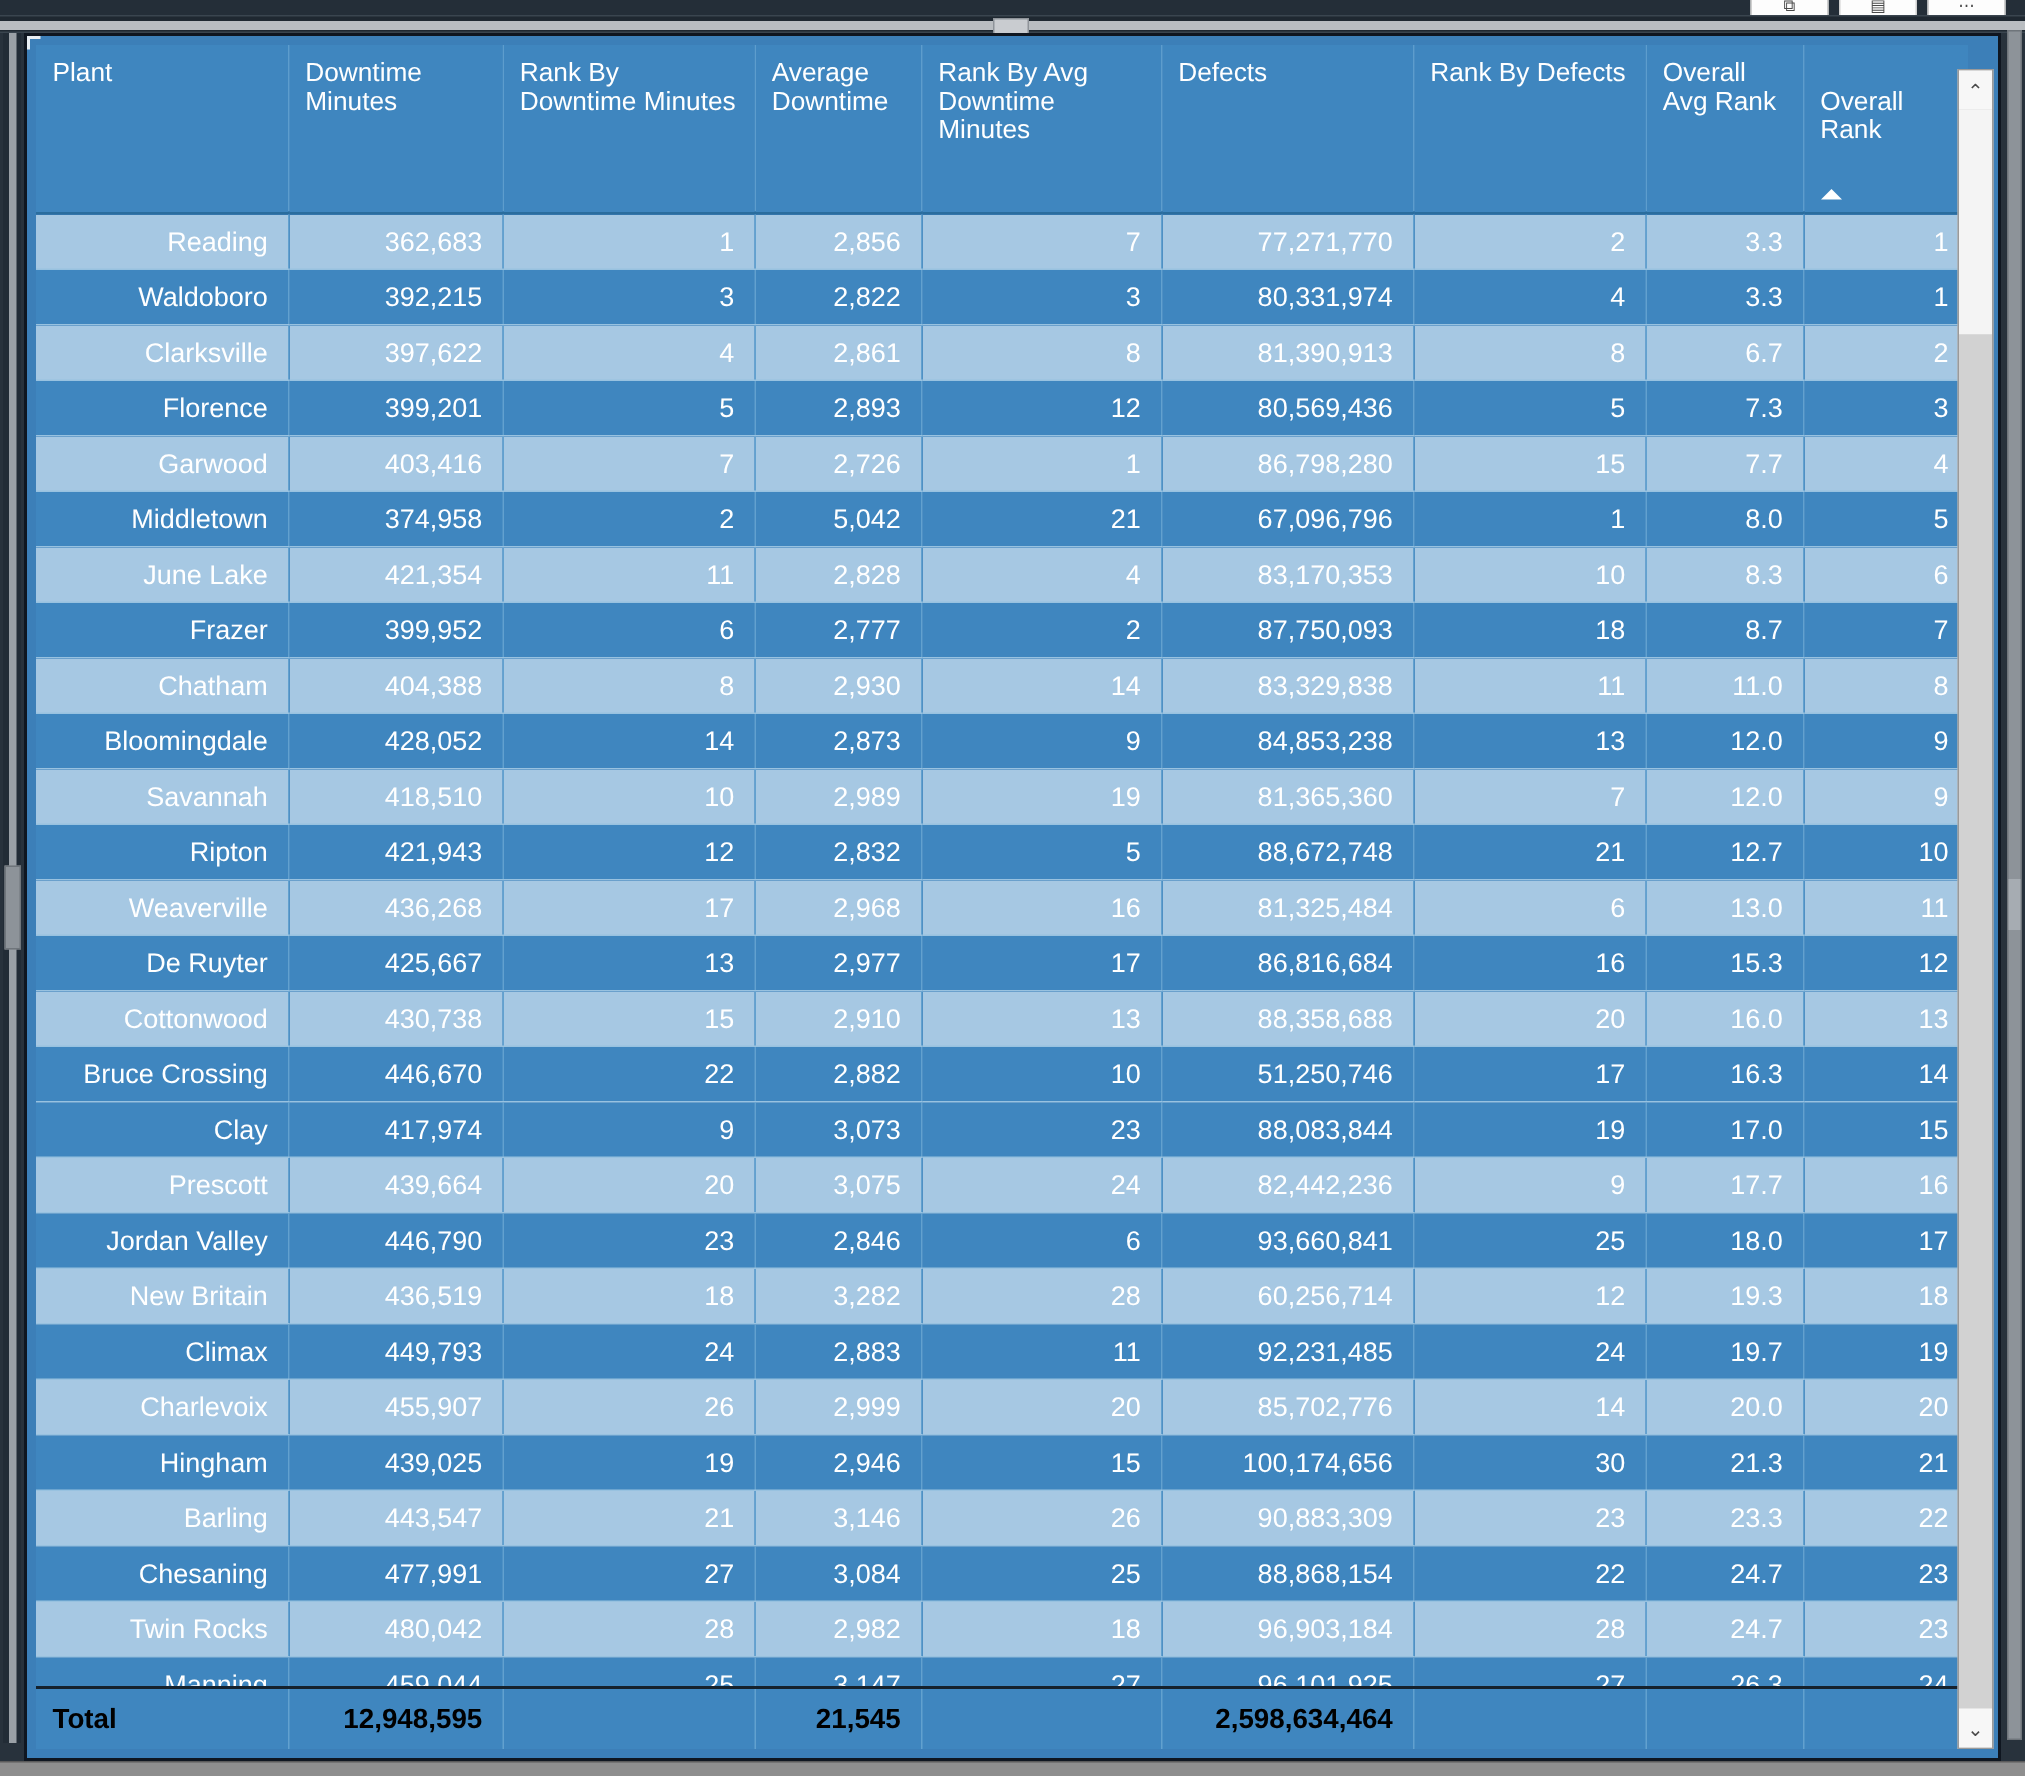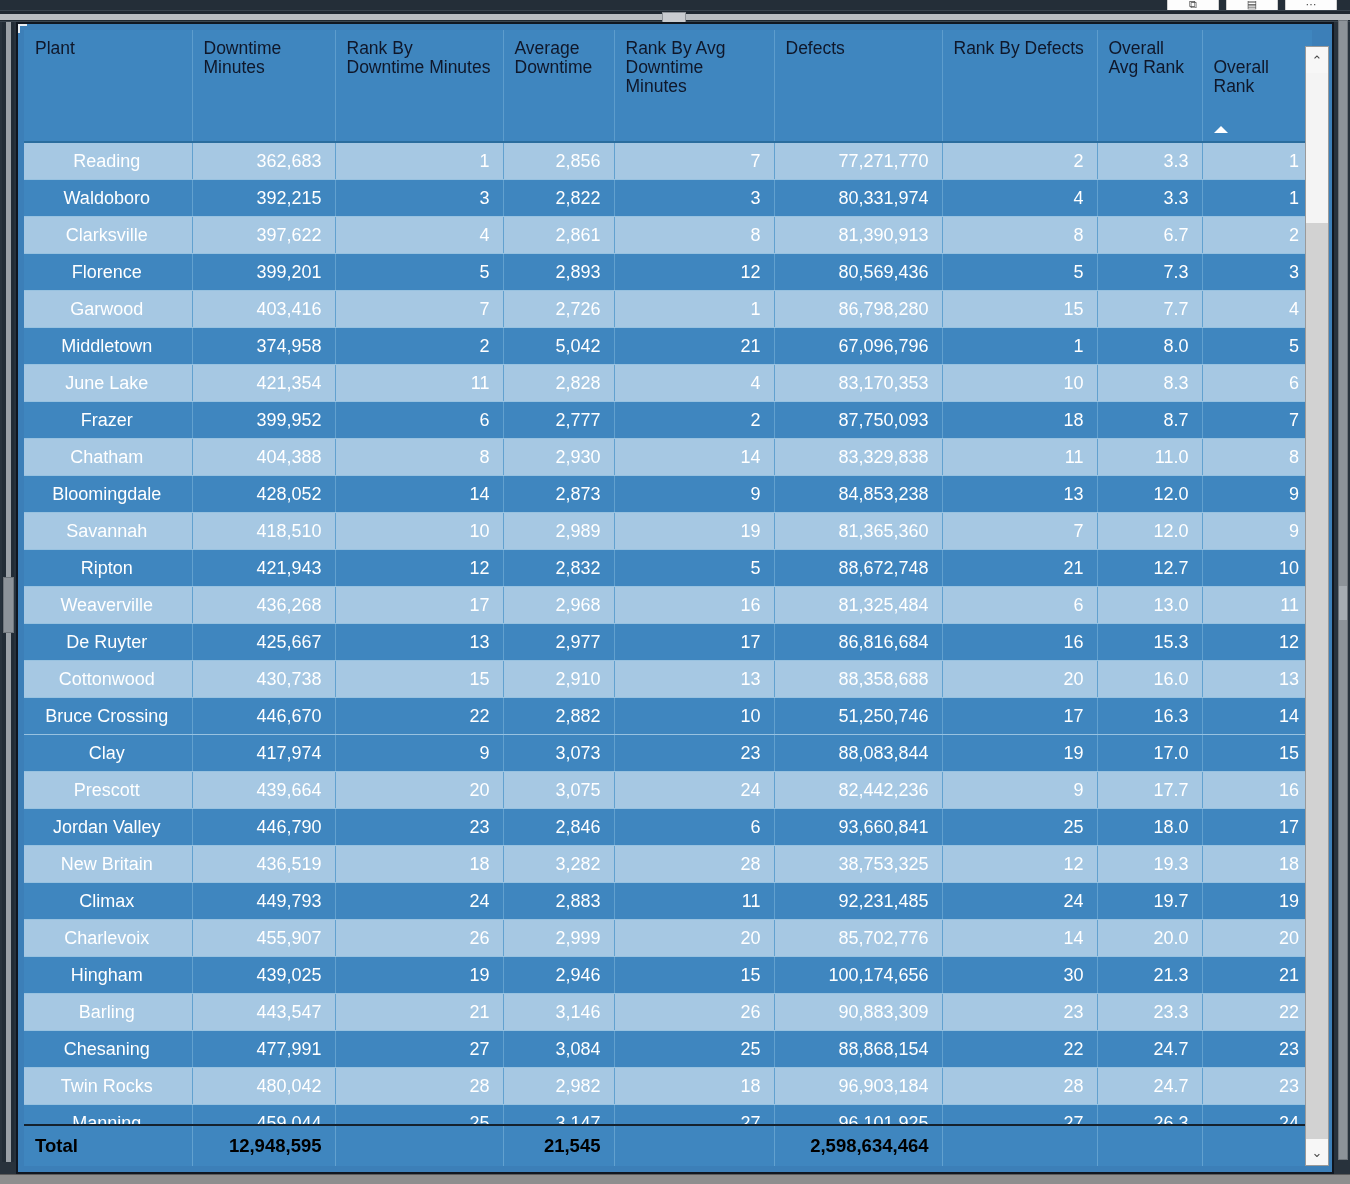--- a/index.html
+++ b/index.html
@@ -116,21 +116,21 @@
   col.c2 { width: 168px; }
   col.c3 { width: 111px; }
   col.c4 { width: 160px; }
   col.c5 { width: 168px; }
   col.c6 { width: 155px; }
   col.c7 { width: 105px; }
   col.c8 { width: 110px; }
 
   thead th {
     background: #3f86bf;
-    color: #0f172a;
+    color: #ffffff;
     font-weight: normal;
     font-size: 17.5px;
     text-align: left;
     vertical-align: top;
     padding: 9px 12px 0 11px;
     height: 112px;
     border-right: 1px solid #5d9dcd;
     border-bottom: 2px solid #2a6d9e;
     line-height: 1.08;
     position: relative;
@@ -152,21 +152,21 @@
     padding: 0 13px 0 11px;
     border-right: 1px solid #62a1cf;
     border-bottom: 1px solid #98c2e0;
     font-size: 18px;
     line-height: 36px;
     white-space: nowrap;
     overflow: hidden;
   }
   tbody td:last-child { border-right: none; }
   tbody td.num { text-align: right; }
-  tbody td.txt { text-align: center; }
+  tbody td.txt { text-align: right; }
 
   tbody tr.band-a td { background: #a6c8e3; }
   tbody tr.band-b td { background: #3f86bf; }
   tbody tr.band-a td { color: #ffffff; }
 
   
   #total-row {
     position: absolute;
     left: 6px;
     bottom: 6px;
@@ -514,21 +514,21 @@
               <td class="num">25</td>
               <td class="num">18.0</td>
               <td class="num">17</td>
             </tr>
             <tr class="band-a">
               <td class="txt">New Britain</td>
               <td class="num">436,519</td>
               <td class="num">18</td>
               <td class="num">3,282</td>
               <td class="num">28</td>
-              <td class="num">38,753,325</td>
+              <td class="num">60,256,714</td>
               <td class="num">12</td>
               <td class="num">19.3</td>
               <td class="num">18</td>
             </tr>
             <tr class="band-b">
               <td class="txt">Climax</td>
               <td class="num">449,793</td>
               <td class="num">24</td>
               <td class="num">2,883</td>
               <td class="num">11</td>

